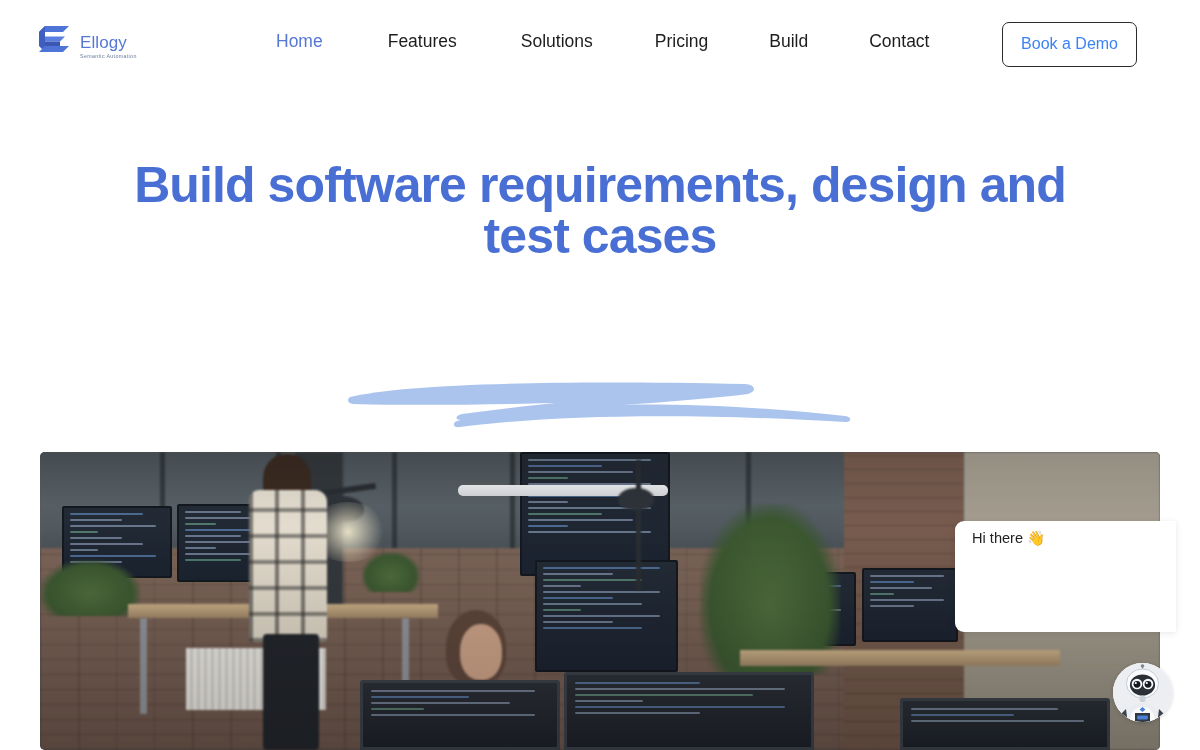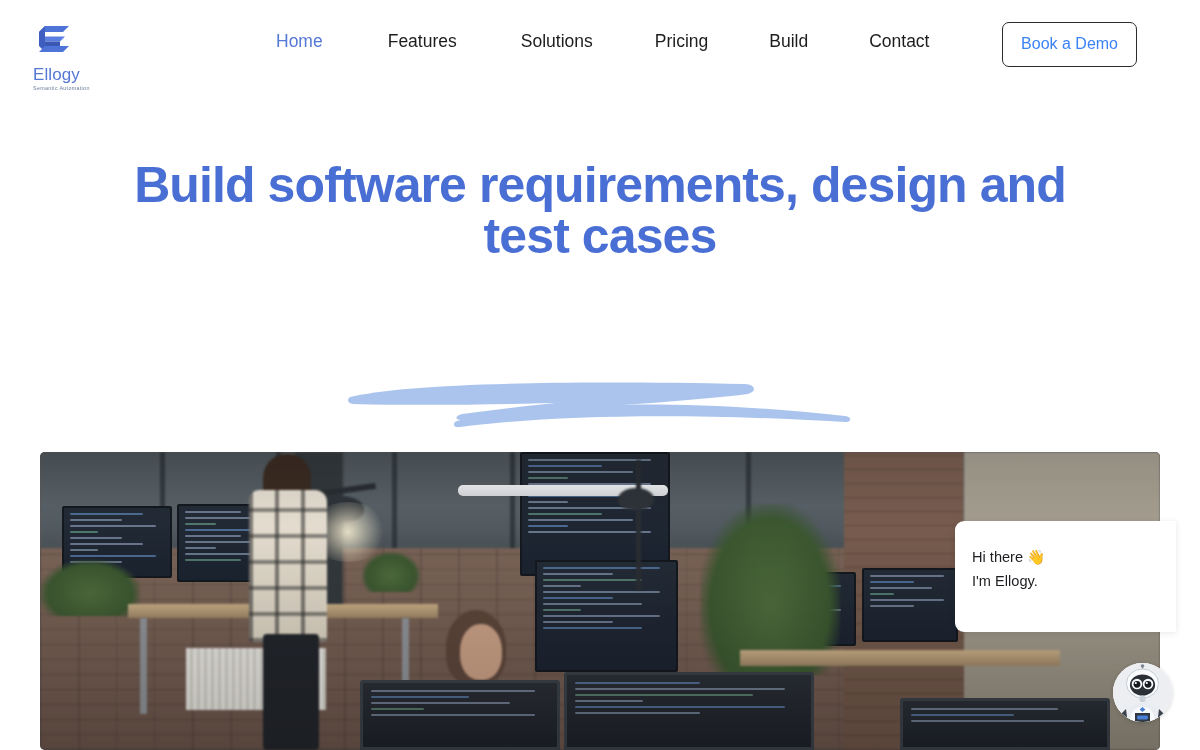--- a/index.html
+++ b/index.html
@@ -14,23 +14,22 @@
 
   
   .header {
     position: absolute; top: 0; left: 0;
     width: 1200px; height: 88px;
     background: #ffffff;
     display: flex; align-items: center;
   }
   .brand {
     position: absolute; left: 33px; top: 19px;
-    display: flex; align-items: flex-start; gap: 7px;
+    display: flex; align-items: flex-end; gap: 7px;
     text-decoration: none;
-    flex-direction: column;
   }
   .brand-mark { width: 40px; height: 40px; display: block; }
   .brand-text { display: flex; flex-direction: column; justify-content: center; line-height: 1; }
   .brand-name {
     font-size: 17px; font-weight: 400; color: #5577d6;
     letter-spacing: .1px; line-height: 1.05;
   }
   .brand-tagline {
     font-size: 5.3px; font-weight: 400; color: #6b7b9c;
     letter-spacing: .35px; margin-top: 2px; white-space: nowrap;
@@ -201,21 +200,21 @@
     position: absolute; inset: 0;
     background: linear-gradient(180deg, rgba(0,0,0,.12) 0%, rgba(0,0,0,0) 25%, rgba(0,0,0,.18) 100%);
   }
 
   
   .chat-bubble {
     position: absolute; left: 955px; top: 521px;
     width: 221px; min-height: 111px;
     background: #ffffff;
     border-radius: 9px 0 0 9px;
-    padding: 24px 15px 15px 17px;
+    padding: 5px 15px 15px 17px;
     box-shadow: 0 1px 6px rgba(0,0,0,.10);
   }
   .chat-line {
     font-size: 14.6px; color: #1f1f23; line-height: 1.65;
     white-space: nowrap;
   }
   .chat-gap { height: 14px; }
   .chat-avatar {
     position: absolute; left: 1113px; top: 663px;
     width: 59px; height: 59px; border-radius: 50%;
@@ -423,21 +422,20 @@
             <div class="cl x"></div>
         </div>
       </div>
 
       <div class="scene-vignette"></div>
     </div>
   </div>
 
   <div class="chat-bubble">
     <div class="chat-line">Hi there 👋</div>
-    <div class="chat-line">I'm Ellogy.</div>
     <div class="chat-gap"></div>
   </div>
 
   <div class="chat-avatar">
     <svg class="robot-svg" viewBox="0 0 59 59">
       <rect width="59" height="59" fill="#f5f5f6"></rect>
       <circle cx="29.5" cy="29.5" r="29.5" fill="#eceef1"></circle>
       <line x1="29.5" y1="3" x2="29.5" y2="9" stroke="#9aa3ad" stroke-width="1.2"></line>
       <circle cx="29.5" cy="3" r="1.8" fill="#7d8791"></circle>
       <ellipse cx="29.5" cy="20.5" rx="16" ry="14.5" fill="#fbfcfd" stroke="#c5ccd4" stroke-width="1"></ellipse>

